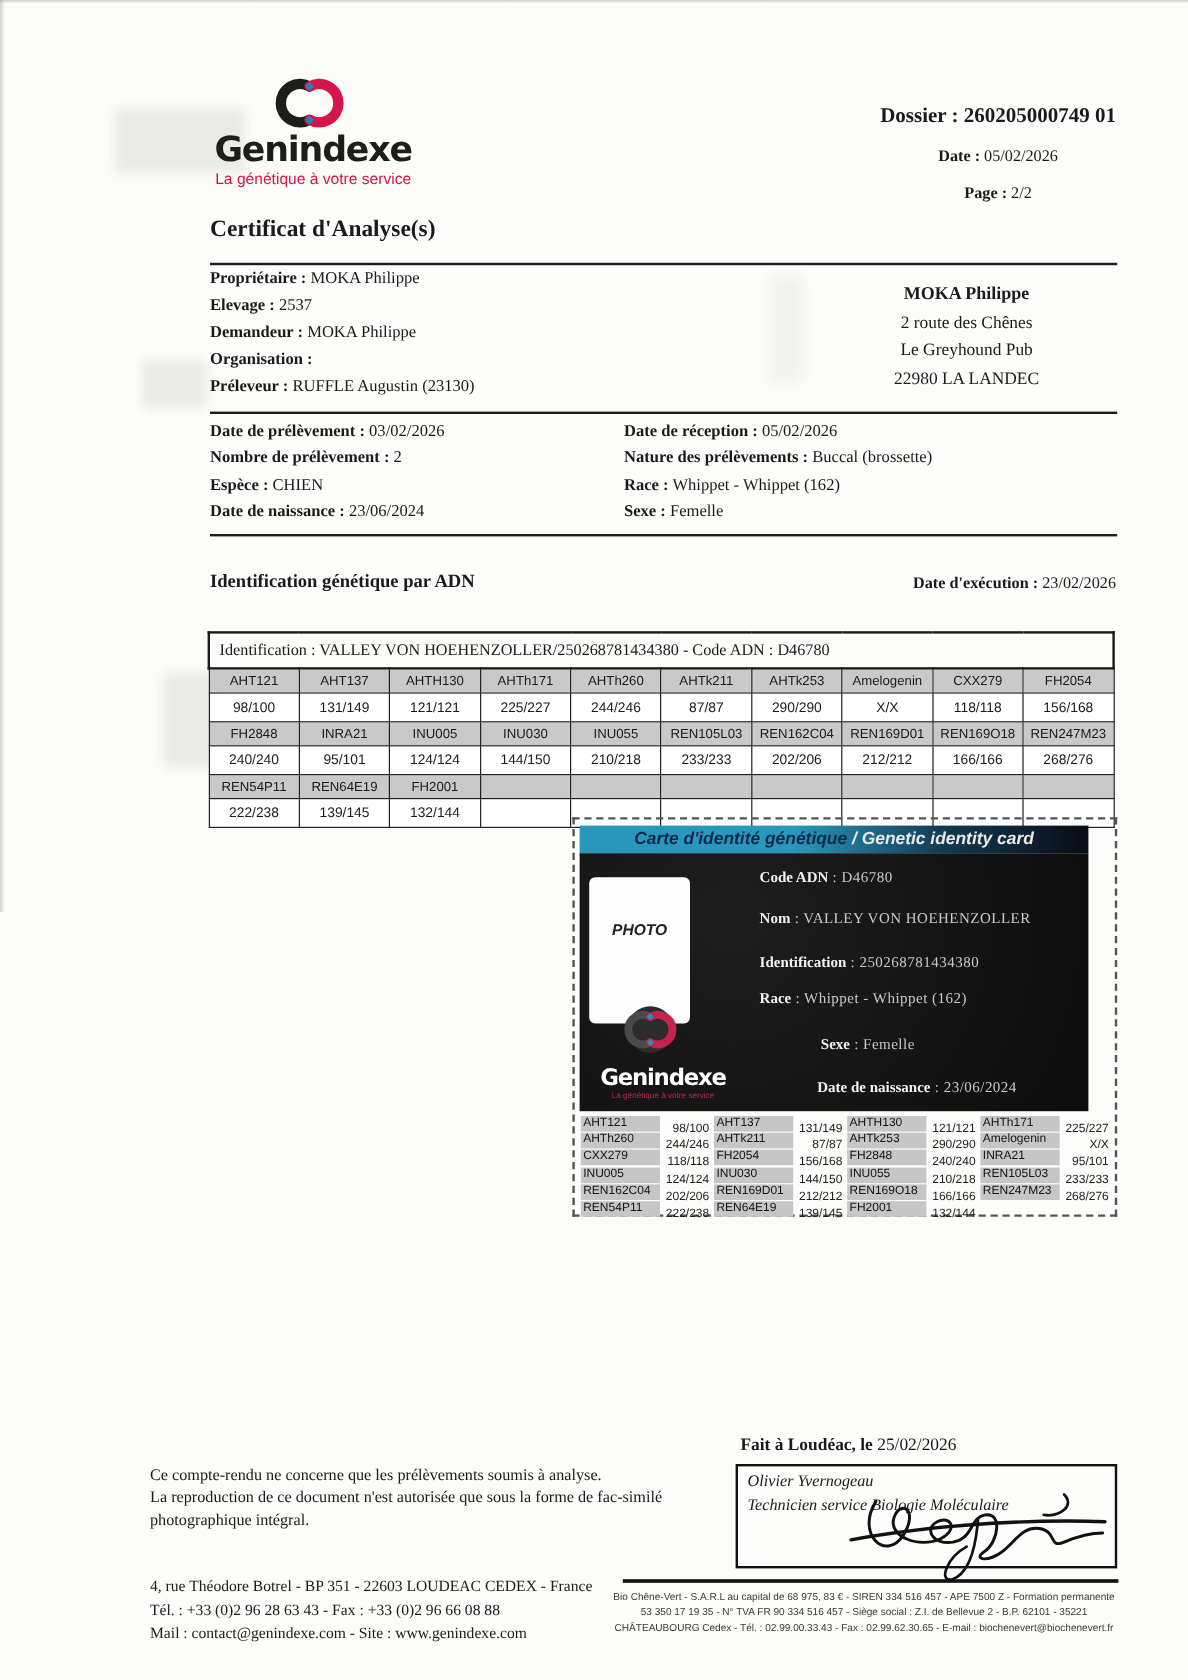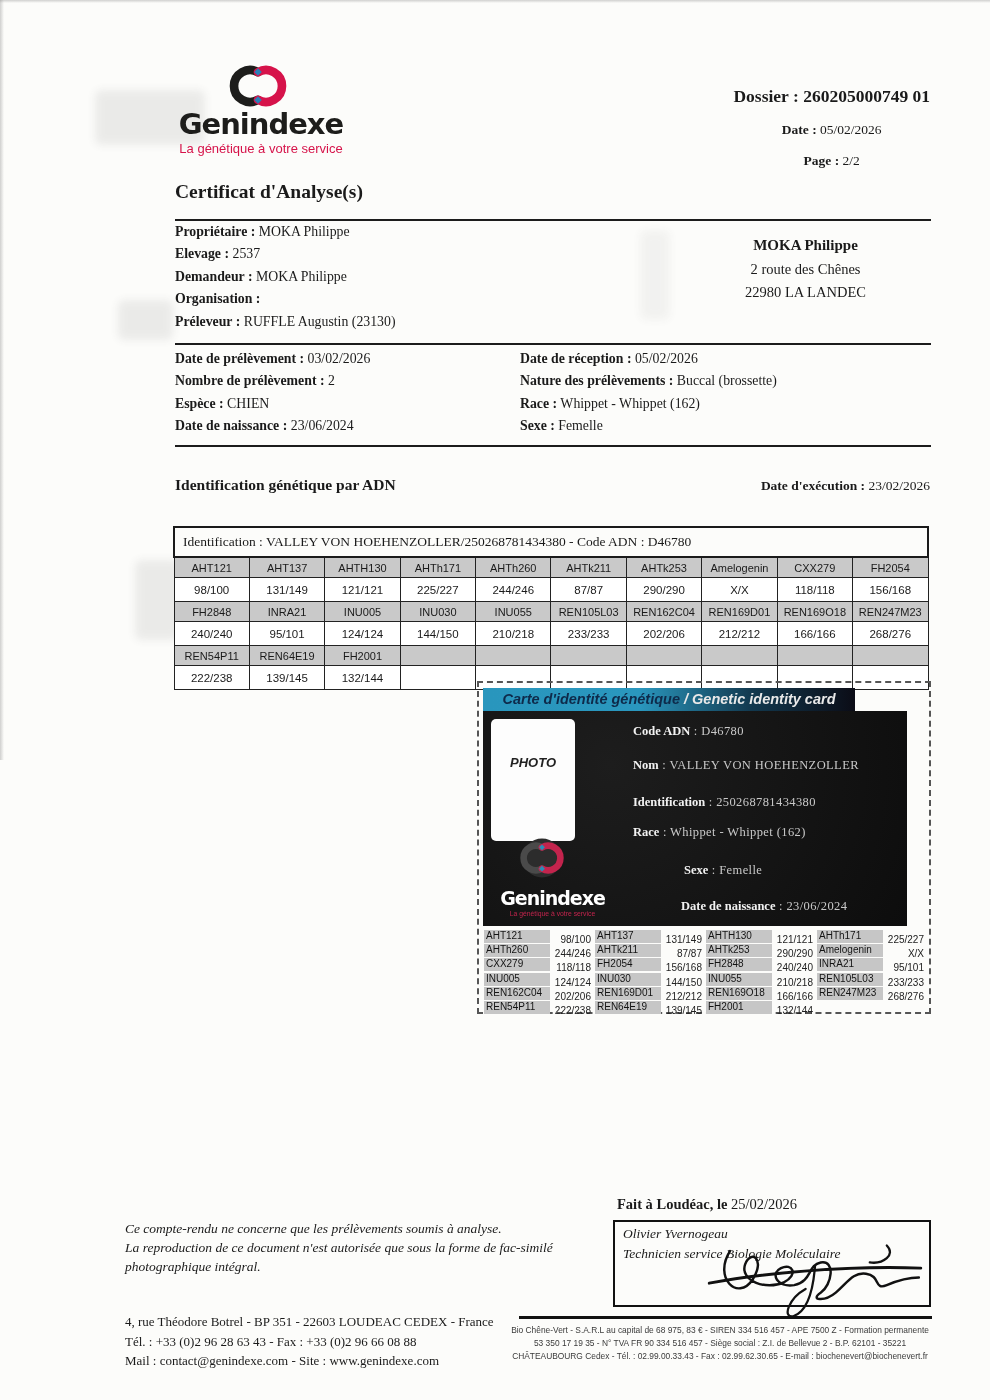--- a/index.html
+++ b/index.html
@@ -35,29 +35,29 @@
   .exec{right:60px;top:478px;font-size:13.5px;}
   
   .dna{left:173px;top:526px;border-collapse:collapse;table-layout:fixed;width:756px;
        font-family:"Liberation Sans",sans-serif;}
   .dna td{border:1px solid #222;text-align:center;overflow:hidden;}
   .dna .cap{font-family:"Liberation Serif",serif;font-size:13.5px;text-align:left;padding:6px 8px;border:2px solid #1a1a1a;}
   .dna tr.hdr td{background:#c9c9c9;font-size:11px;height:19px;padding:0 1px;}
   .dna tr.val td{background:#fff;font-size:11.5px;height:21px;}
   
   .card-zone{left:477px;top:681px;width:454px;height:333px;border:2px dashed #555;box-sizing:border-box;}
-  .card-bar{position:absolute;left:4px;top:5px;width:372px;height:23px;
+  .card-bar{position:absolute;left:4px;top:5px;width:424px;height:23px;
             background:linear-gradient(90deg,#2996bd 0%,#2a97be 42%,#12394f 72%,#0b0c16 100%);
             font-family:"Liberation Sans",sans-serif;font-weight:bold;font-style:italic;font-size:14.5px;
             text-align:center;line-height:23px;white-space:pre;}
   .card-bar .fr{color:#0e2a4a;}
   .card-bar .en{color:#e9e9e9;}
   .card{position:absolute;left:4px;top:28px;width:424px;height:215px;
         background:radial-gradient(circle at 30% 25%,#1d1d1d,#0d0d0d);}
-  .photo{position:absolute;left:8px;top:8px;width:84px;height:122px;background:#fdfdfd;border-radius:5px;
+  .photo{position:absolute;left:8px;top:20px;width:84px;height:122px;background:#fdfdfd;border-radius:5px;
          font-family:"Liberation Sans",sans-serif;}
   .photo span{position:absolute;left:0;top:36px;width:100%;text-align:center;
               font-weight:bold;font-style:italic;font-size:13px;color:#222;}
   .cline{position:absolute;font-size:12.5px;white-space:pre;}
   .cline .cl{color:#f2f2f2;font-weight:bold;margin-left:33px;}
   .cline .cv{color:#c9c9c9;letter-spacing:.4px;}
   .card-logo-brand{position:absolute;left:2px;top:176px;width:135px;text-align:center;
         font-family:"DejaVu Sans",sans-serif;font-weight:bold;font-size:19px;letter-spacing:-1px;color:#fff;}
   .card-logo-tag{position:absolute;left:2px;top:199px;width:135px;text-align:center;
         font-family:"Liberation Sans",sans-serif;font-size:6.8px;color:#c3244d;}
@@ -67,21 +67,21 @@
   .mname{display:inline-block;width:62px;background:#c6c6c6;color:#141414;padding:0 2px;height:13px;overflow:hidden;}
   .mname.empty{background:transparent;}
   .mval{display:inline-block;width:41px;text-align:right;color:#222;}
   
   .faitline{left:617px;top:1196px;font-size:14.5px;}
   .signbox{left:613px;top:1220px;width:318px;height:87px;border:2px solid #111;box-sizing:border-box;}
   .signname{position:absolute;left:8px;top:4px;font-style:italic;font-size:13.5px;}
   .signrole{position:absolute;left:8px;top:24px;font-style:italic;font-size:13.5px;}
   .signature{left:695px;top:1236px;}
   
-  .disclaimer{left:125px;top:1219px;font-style:italic;font-size:13.5px;line-height:19.2px;}
+  .disclaimer{left:125px;top:1219px;font-size:13.5px;line-height:19.2px;}
   .footer-left{left:125px;top:1312px;font-size:13px;line-height:19.5px;}
   .legal-rule{left:519px;top:1316px;width:413px;height:3px;background:#111;}
   .legal{left:503px;top:1324px;width:434px;font-family:"Liberation Sans",sans-serif;font-size:8.4px;
          line-height:13.2px;text-align:center;color:#3a3a3a;}
 </style>
 </head>
 <body>
 
 <div class="page">
 
@@ -113,20 +113,21 @@
   <div class="abs owner">
       <div class="fline"><span class="fl">Propriétaire :</span><span class="fv"> MOKA Philippe</span></div>
       <div class="fline"><span class="fl">Elevage :</span><span class="fv"> 2537</span></div>
       <div class="fline"><span class="fl">Demandeur :</span><span class="fv"> MOKA Philippe</span></div>
       <div class="fline"><span class="fl">Organisation :</span><span class="fv"> </span></div>
       <div class="fline"><span class="fl">Préleveur :</span><span class="fv"> RUFFLE Augustin (23130)</span></div>
     </div>
   <div class="abs addr">
       <div class="addr-name">MOKA Philippe</div>
       <div>2 route des Chênes</div>
+      <div>Le Greyhound Pub</div>
       <div>22980 LA LANDEC</div>
     </div>
   <div class="abs hrule" style="top:343px;"></div>
 
   <div class="abs sampleL">
       <div class="fline"><span class="fl">Date de prélèvement :</span><span class="fv"> 03/02/2026</span></div>
       <div class="fline"><span class="fl">Nombre de prélèvement :</span><span class="fv"> 2</span></div>
       <div class="fline"><span class="fl">Espèce :</span><span class="fv"> CHIEN</span></div>
       <div class="fline"><span class="fl">Date de naissance :</span><span class="fv"> 23/06/2024</span></div>
     </div>

